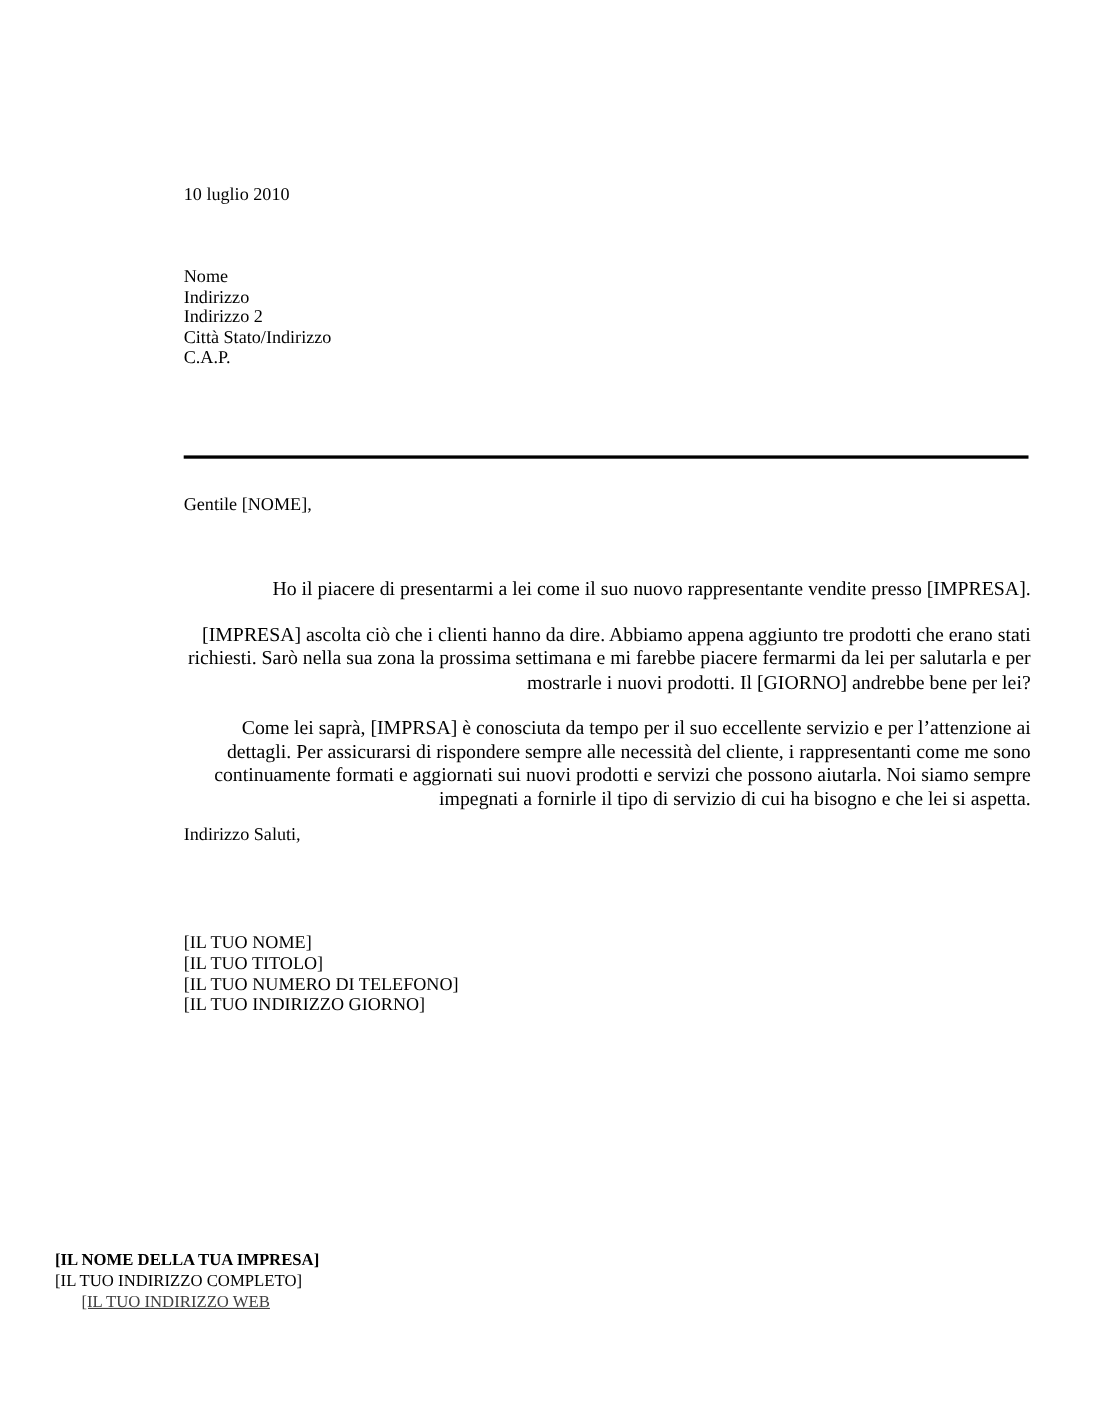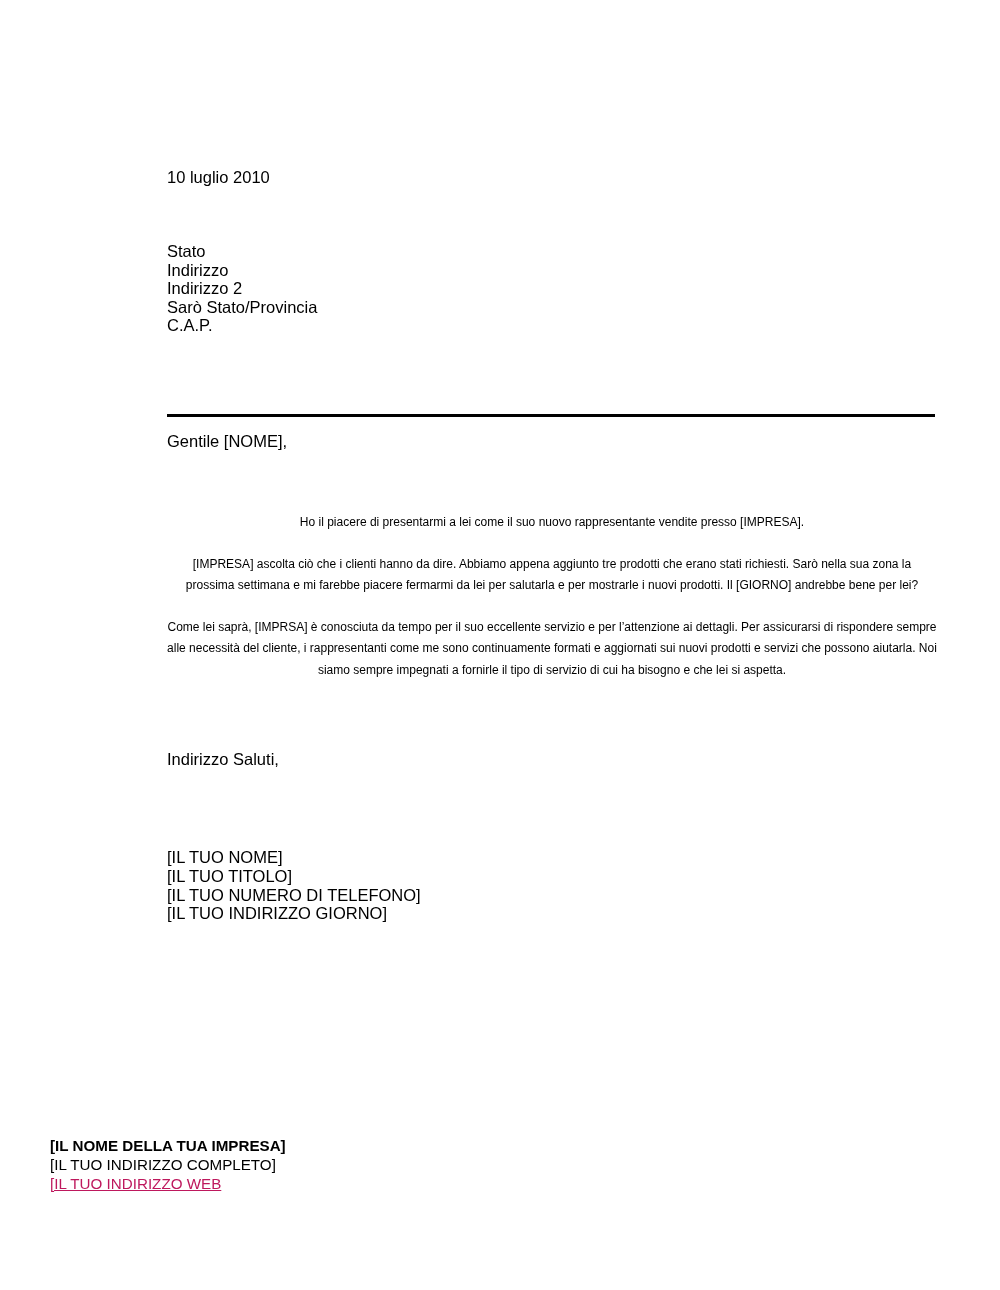--- a/index.html
+++ b/index.html
@@ -14,20 +14,21 @@
     -webkit-font-smoothing: antialiased;
   }
   .page {
     position: relative;
     width: 900px;
     height: 1290px;
     margin: 0 auto;
     background: #ffffff;
     overflow: hidden;
     box-sizing: border-box;
+    font-family: Liberation Serif, serif;
   }
   
   .date-line {
     position: absolute;
     left: 117px;
     top: 167px;
     font-size: 16.5px;
     line-height: 20px;
     white-space: nowrap;
   }
@@ -57,34 +58,34 @@
     left: 117px;
     top: 414px;
     width: 768px;
     height: 3px;
     background: #000000;
   }
   
   .greeting {
     position: absolute;
     left: 117px;
-    top: 431px;
+    top: 449px;
     font-size: 16.5px;
     line-height: 20px;
     white-space: nowrap;
   }
   
   .body-block {
     position: absolute;
     left: 117px;
-    top: 512px;
+    top: 525px;
     width: 770px;
-    font-size: 12px;
+    font-size: 18px;
     line-height: 21.5px;
-    text-align: center;
+    text-align: right;
   }
   .body-block p {
     margin: 0 0 20px 0;
   }
   .body-block p:last-child {
     margin-bottom: 0;
   }
   
   .closing {
     position: absolute;
@@ -112,38 +113,39 @@
     top: 1136px;
     width: 1000px;
     text-align: left;
     font-size: 15.2px;
     line-height: 19px;
   }
   .footer-block .f-company {
     font-weight: bold;
   }
   .footer-link {
-    color: #be185d;
+    color: #404040;
     text-decoration: underline;
     cursor: pointer;
     display: inline-block;
+    margin-left: 24px;
   }
 </style>
 </head>
 <body>
 
 <div class="page">
 
   <div class="date-line">10 luglio 2010</div>
 
   <div class="recipient-block">
-    <div>Stato</div>
+    <div>Nome</div>
     <div>Indirizzo</div>
     <div>Indirizzo 2</div>
-    <div>Sarò Stato/Provincia</div>
+    <div>Città Stato/Indirizzo</div>
     <div>C.A.P.</div>
   </div>
 
   <div class="subject-rule"></div>
 
   <div class="greeting">Gentile [NOME],</div>
 
   <div class="body-block">
     <p>Ho il piacere di presentarmi a lei come il suo nuovo rappresentante vendite presso [IMPRESA].</p>
     <p>[IMPRESA] ascolta ciò che i clienti hanno da dire. Abbiamo appena aggiunto tre prodotti che erano stati richiesti. Sarò nella sua zona la prossima settimana e mi farebbe piacere fermarmi da lei per salutarla e per mostrarle i nuovi prodotti. Il [GIORNO] andrebbe bene per lei?</p>

